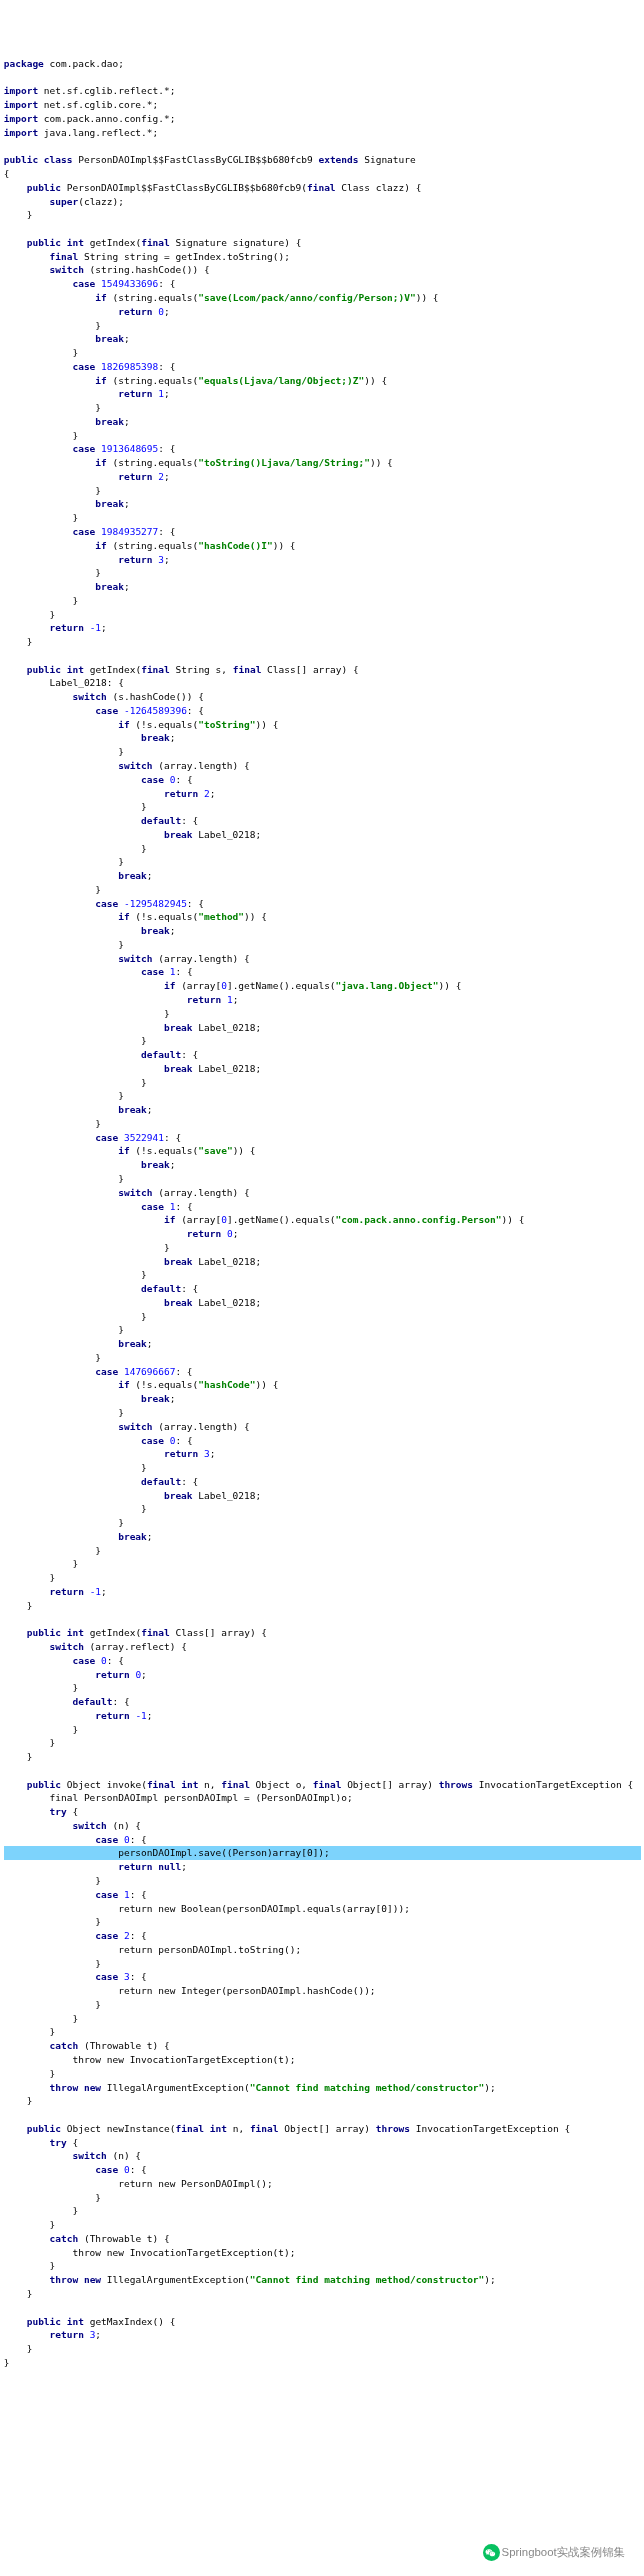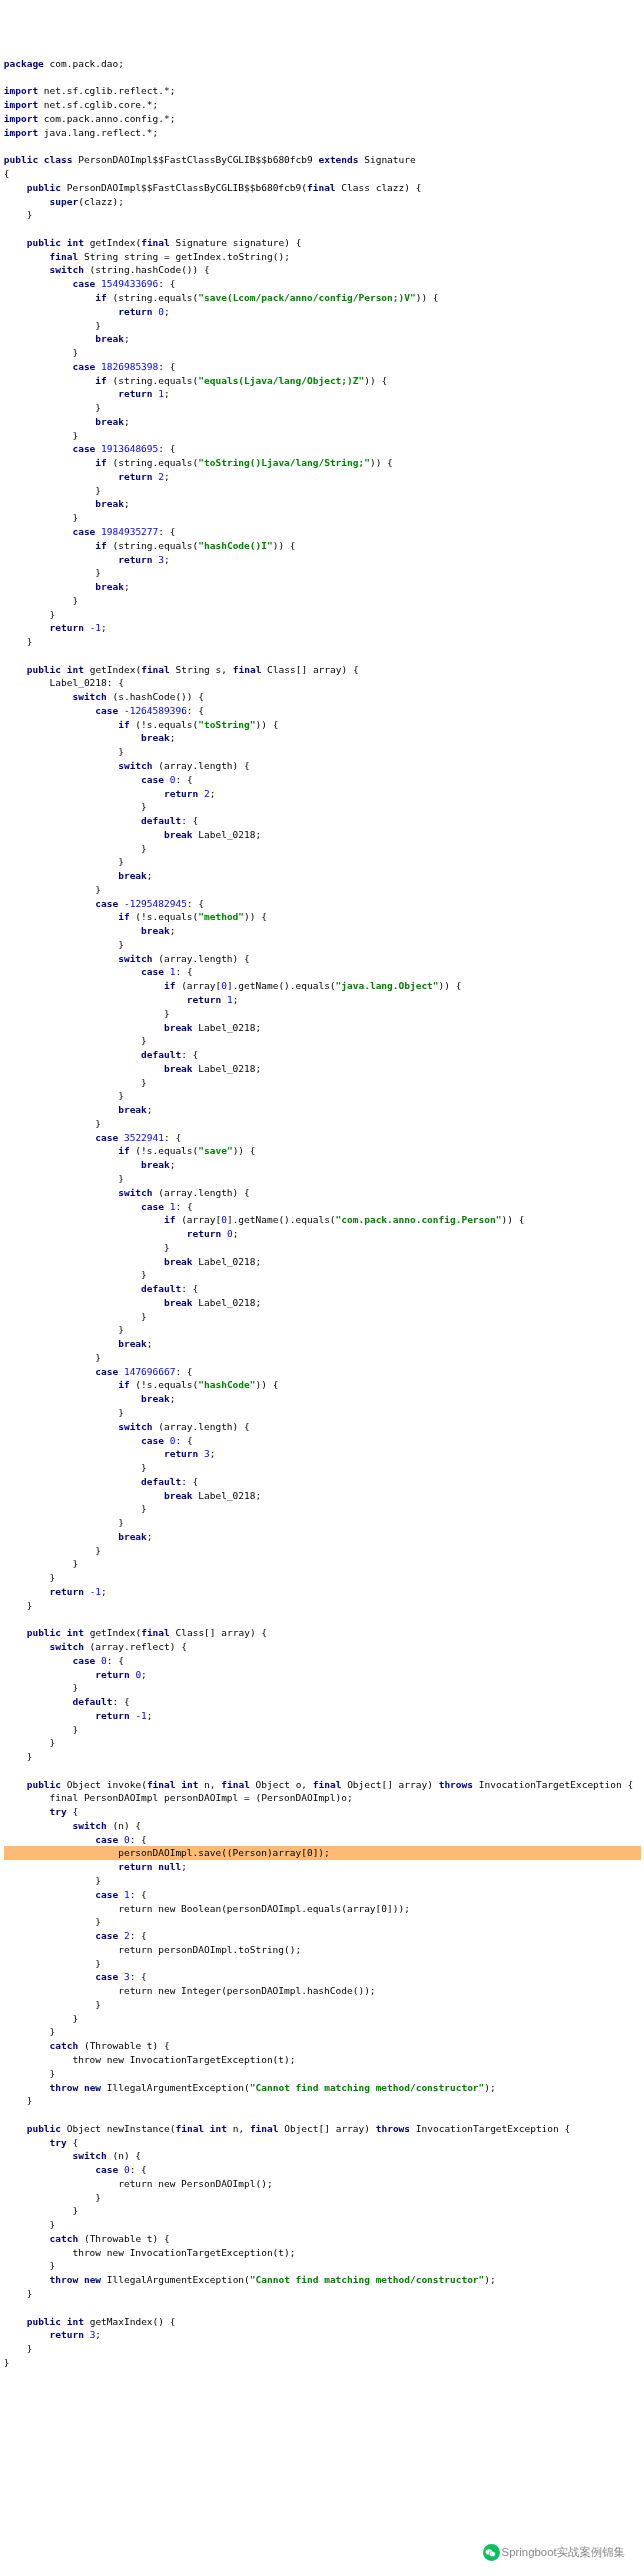--- a/index.html
+++ b/index.html
@@ -1,20 +1,20 @@
 <!DOCTYPE html>
 <html style="font-size:15px"><head>
 <meta charset="utf-8">
 <style>
 *{margin:0;padding:0;box-sizing:border-box}
 body{background:#fff;font-family:Consolas,Monaco,monospace;font-size:9.5px;line-height:1.45;color:#000;padding:1.9px 3.8px;white-space:pre;width:645px}
 .kw{color:#000080;font-weight:bold}
 .st{color:#008000;font-weight:bold}
 .nm{color:#0000ff}
-.hl{background:#fdba74;display:inline-block;width:100%}
+.hl{background:#7dd3fc;display:inline-block;width:100%}
 .watermark{position:fixed;bottom:11.4px;right:11.4px;display:flex;align-items:center;gap:2px;font-family:"Microsoft YaHei",sans-serif;font-size:11.4px;color:#888;background:rgba(255,255,255,0.85);padding:3.8px 7.6px;border-radius:3.8px}
 .watermark .ico{width:17px;height:17px;background:#07c160;border-radius:50%;display:flex;align-items:center;justify-content:center}
 .watermark .ico svg{width:11.4px;height:11.4px;fill:#fff}
 </style>
 </head>
 <body>
 
 
 
 <div><span class="kw">package</span> <span>com.pack.dao</span>;

